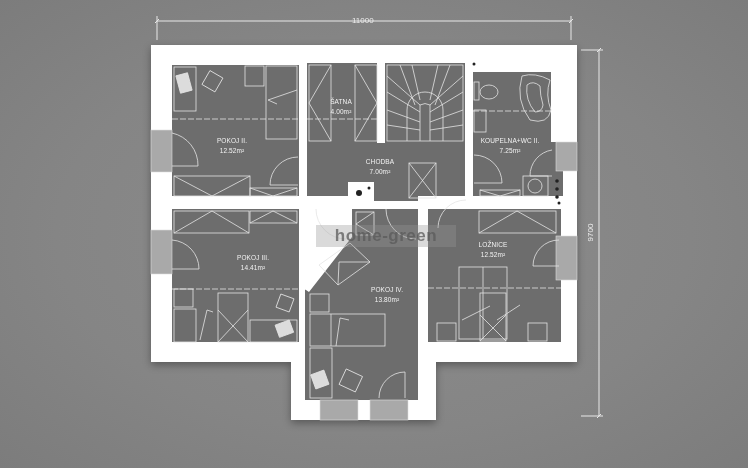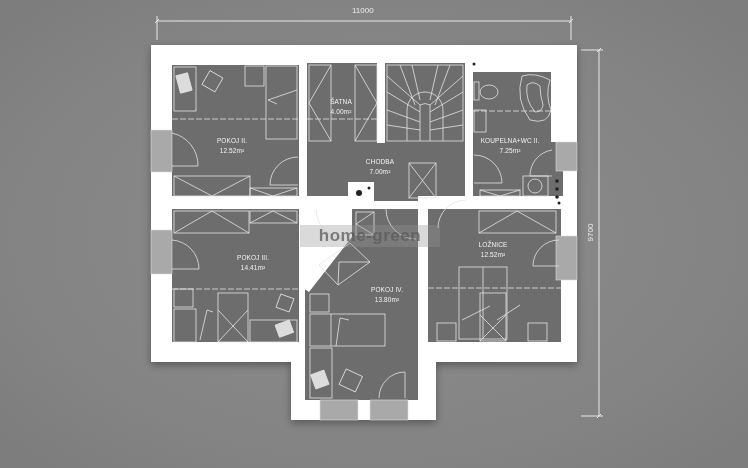--- a/index.html
+++ b/index.html
@@ -14,21 +14,21 @@
     position:absolute; color:#f2f2f2; font-size:6.5px; text-align:center;
     line-height:10px; letter-spacing:0.1px; white-space:nowrap;
     transform:translateX(-50%);
   }
   .room-label .area { display:block; font-size:6.5px; }
   .dim-label {
     position:absolute; color:#ededed; font-size:8px;
   }
   .dim-v { transform: rotate(-90deg); transform-origin: center; }
   .watermark {
-    position:absolute; left:300px; top:225px; width:140px; height:22px;
+    position:absolute; left:316px; top:225px; width:140px; height:22px;
     background: rgba(150,150,150,0.35);
     color: rgba(90,90,90,0.75); font-size:17px; font-weight:bold;
     line-height:22px; text-align:center; letter-spacing:0.5px;
   }
 </style>
 </head>
 <body>
 
 <svg id="plan" width="748" height="468" viewBox="0 0 748 468" xmlns="http://www.w3.org/2000/svg">
   <defs>
@@ -207,21 +207,21 @@
     <circle cx="359" cy="193" r="3"></circle>
     <circle cx="369" cy="188" r="1.5"></circle>
     <circle cx="474" cy="64" r="1.5"></circle>
     <circle cx="557" cy="181" r="1.8"></circle>
     <circle cx="557" cy="189" r="1.8"></circle>
     <circle cx="557" cy="197" r="1.8"></circle>
     <circle cx="559" cy="203" r="1.5"></circle>
   </g>
 </svg>
 
-<div class="dim-label" style="left:352px; top:6px;">11000</div>
+<div class="dim-label" style="left:352px; top:16px;">11000</div>
 <div class="dim-label dim-v" style="left:582px; top:228px;">9700</div>
 
 <div class="room-label" style="left:232px; top:136px;">
   <span>POKOJ II.</span>
   <span class="area">12.52m²</span>
 </div>
 <div class="room-label" style="left:341px; top:97px;">
   <span>ŠATNA</span>
   <span class="area">4.00m²</span>
 </div>

